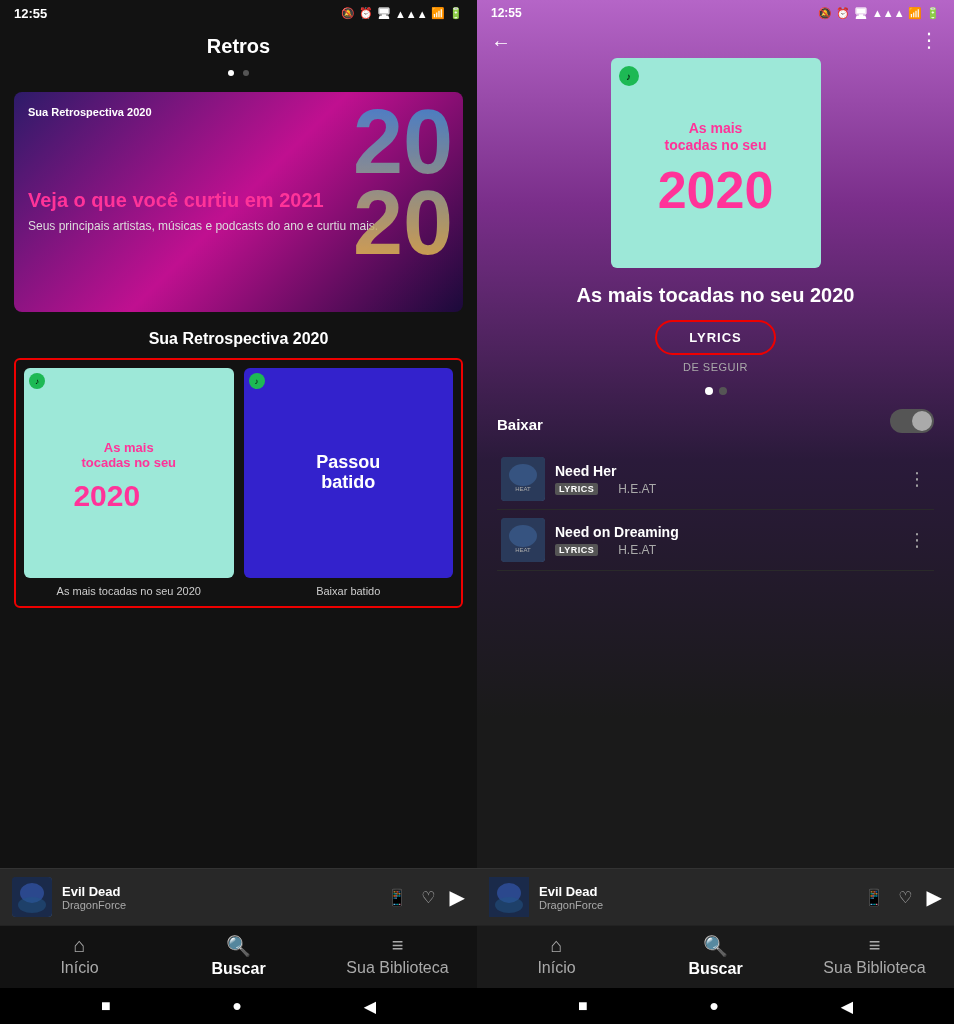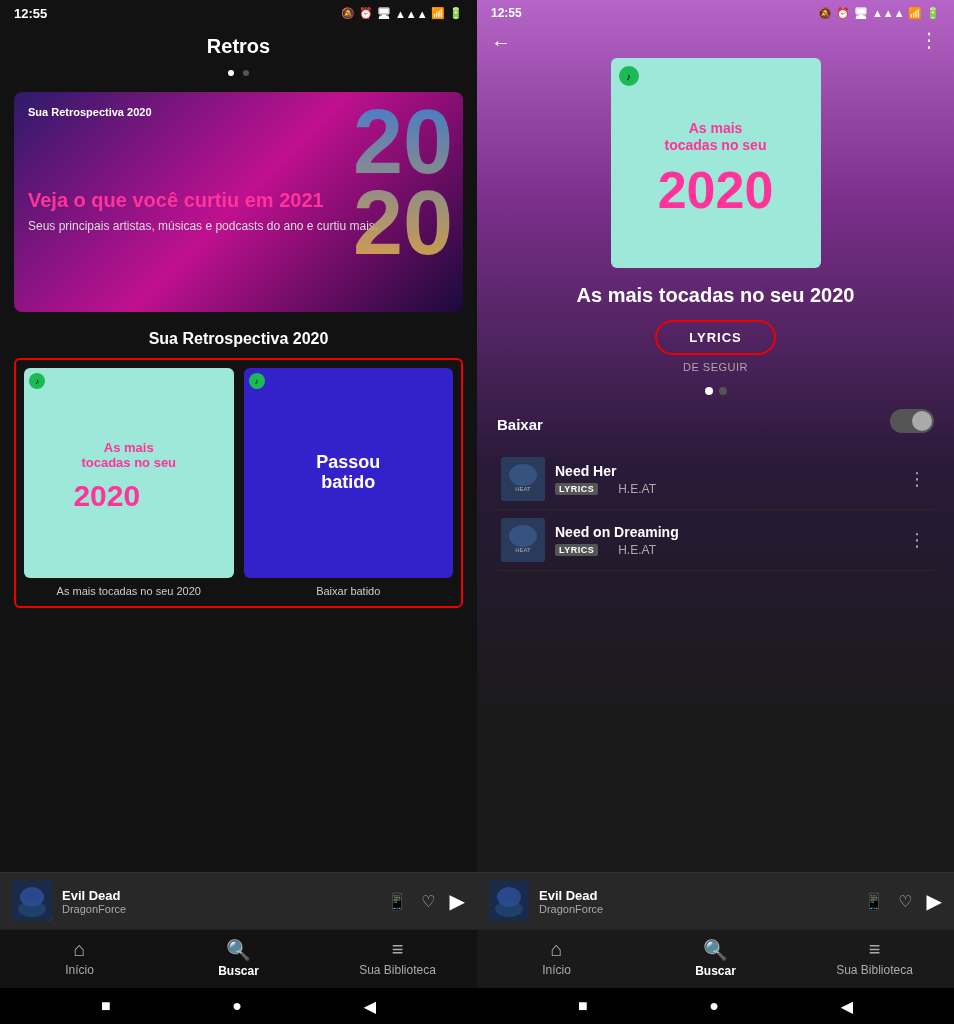--- a/index.html
+++ b/index.html
@@ -217,21 +217,21 @@
       display: flex;
       justify-content: space-around;
       padding: 8px 0 10px;
     }
     .nav-item {
       display: flex; flex-direction: column; align-items: center; gap: 2px;
       cursor: pointer; flex: 1;
     }
     .nav-icon { font-size: 20px; color: #aaa; }
     .nav-icon.active { color: #fff; }
-    .nav-label { font-size: 12px; color: #aaa; }
+    .nav-label { font-size: 16px; color: #aaa; }
     .nav-label.active { color: #fff; font-weight: 700; }
 
     
     .android-nav {
       background: #000;
       height: 36px;
       display: flex;
       justify-content: space-around;
       align-items: center;
       padding: 0 40px;

